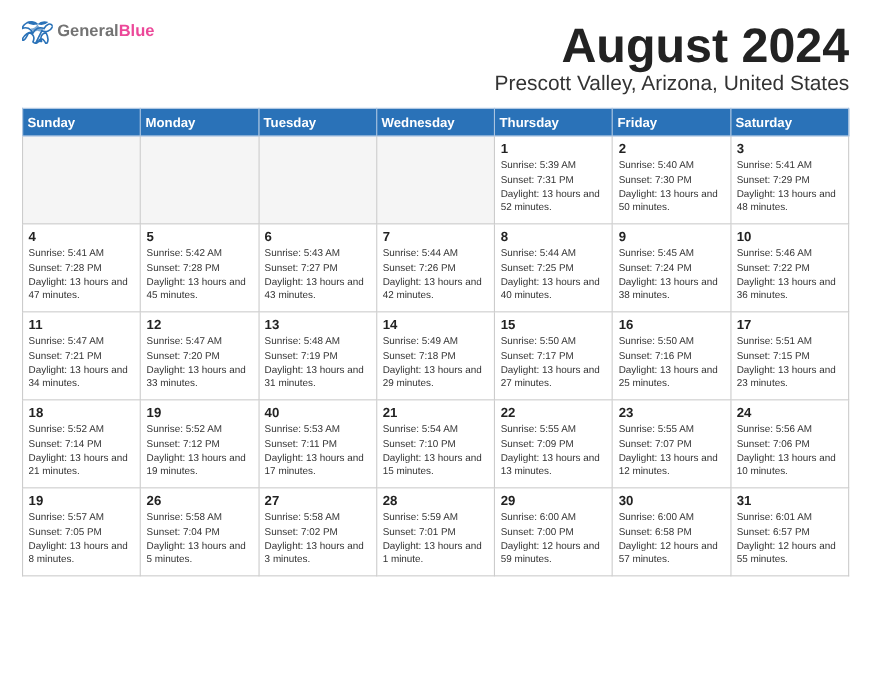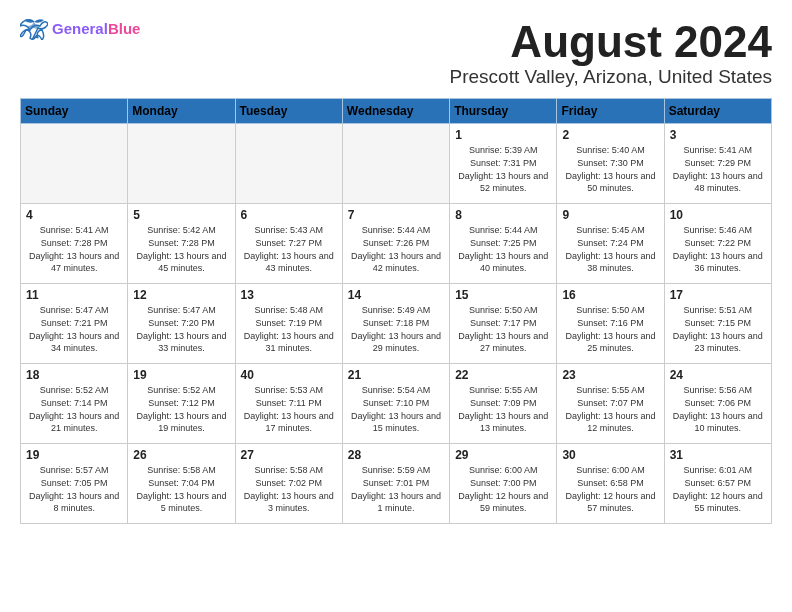--- a/index.html
+++ b/index.html
@@ -24,21 +24,21 @@
     .logo {
       display: flex;
       align-items: center;
       gap: 4px;
     }
     .logo-text {
       font-size: 15px;
       font-weight: bold;
       line-height: 1.2;
     }
-    .logo-general { color: #8b5cf6; }
+    .logo-general { color: #737373; }
     .logo-blue { color: #ec4899; }
     .logo-bird {
       width: 28px;
       height: 22px;
     }
     .title-block {
       text-align: right;
     }
     .month-title {
       font-size: 44px;
@@ -50,21 +50,21 @@
       font-size: 19px;
       color: #333;
     }
     .calendar {
       width: 100%;
       border-collapse: collapse;
       table-layout: fixed;
     }
     .calendar th {
       background-color: #2a72b8;
-      color: #000000;
+      color: #ffffff;
       font-size: 12px;
       font-weight: bold;
       padding: 5px 4px;
       text-align: left;
       border: 1px solid #aac4e0;
     }
     .calendar td {
       border: 1px solid #ccc;
       vertical-align: top;
       padding: 4px 5px;
@@ -79,21 +79,20 @@
     .day-number {
       font-size: 12px;
       font-weight: bold;
       margin-bottom: 2px;
       color: #222;
     }
     .cell-text {
       font-size: 9px;
       line-height: 1.4;
       color: #333;
-      text-align: center;
     }
   </style>
 </head>
 <body>
 
 <div class="page">
   <div class="header">
     <div class="logo">
       <svg class="logo-bird" viewBox="0 0 28 22">
         <path d="M14 4 C10 0, 2 2, 0 8 C4 6, 8 8, 10 12 C12 8, 16 6, 20 8 C22 4, 26 2, 28 6 C26 10, 22 12, 18 10 C16 14, 14 18, 12 22 C14 20, 16 18, 18 20 C16 16, 18 12, 22 12 C24 16, 24 20, 22 22 C20 18, 18 16, 16 18 C14 22, 12 22, 10 20 C12 16, 10 12, 6 12 C4 16, 2 20, 0 18 C2 14, 6 10, 10 12" fill="none" stroke="#2a72b8" stroke-width="1.5"></path>

